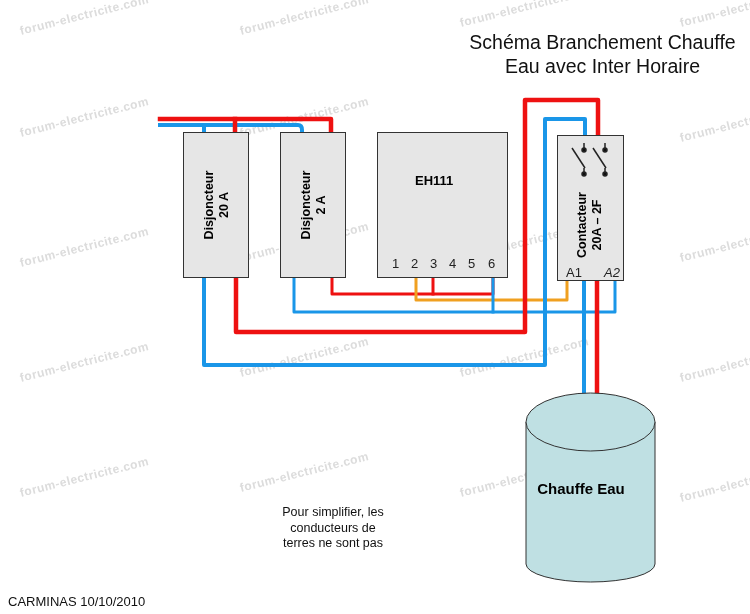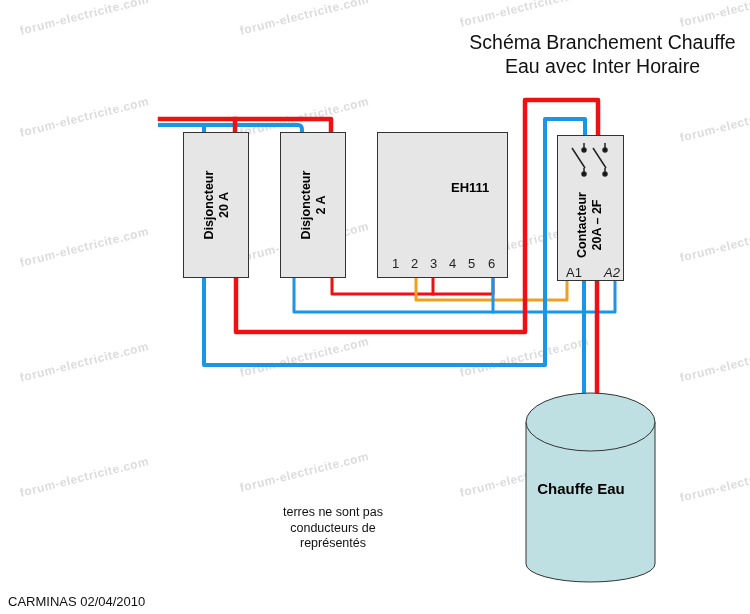--- a/index.html
+++ b/index.html
@@ -79,21 +79,21 @@
   </div>
 
   <div class="box" style="left:280px;top:132px;width:66px;height:146px;">
     <div class="vlabel" style="left:-40px;top:57px;width:146px;">
       <div>Disjoncteur</div>
       <div>2 A</div>
     </div>
   </div>
 
   <div class="box" style="left:377px;top:132px;width:131px;height:146px;">
-    <div class="eh-title" style="left:37px;top:47px;margin-left:36px;">EH111</div>
+    <div class="eh-title" style="left:37px;top:40px;">EH111</div>
     <span class="term" style="left:14px;top:123px;">1</span>
     <span class="term" style="left:33px;top:123px;">2</span>
     <span class="term" style="left:52px;top:123px;">3</span>
     <span class="term" style="left:71px;top:123px;">4</span>
     <span class="term" style="left:90px;top:123px;">5</span>
     <span class="term" style="left:110px;top:123px;">6</span>
   </div>
 
   <div class="box" style="left:557px;top:135px;width:67px;height:146px;">
     <svg width="67" height="60" style="position:absolute;left:0;top:0;">
@@ -118,19 +118,19 @@
     <span class="term" style="left:46px;top:129px;font-style:italic;">A2</span>
   </div>
 
   <svg width="750" height="614" style="position:absolute;left:0;top:0;pointer-events:none;">
     <path d="M526 422 V564 A64.5 18 0 0 0 655 564 V422" fill="#bfe0e3" stroke="#333" stroke-width="1"></path>
     <ellipse cx="590.5" cy="422" rx="64.5" ry="29" fill="#bfe0e3" stroke="#333" stroke-width="1"></ellipse>
   </svg>
   <div class="heater-label">Chauffe Eau</div>
 
   <div class="note">
+    <div>Pour simplifier, les</div>
+    <div>conducteurs de</div>
     <div>terres ne sont pas</div>
-    <div>conducteurs de</div>
-    <div>représentés</div>
   </div>
 
-  <div class="author">CARMINAS 02/04/2010</div>
+  <div class="author">CARMINAS 10/10/2010</div>
 </div>
 
 </body></html>

